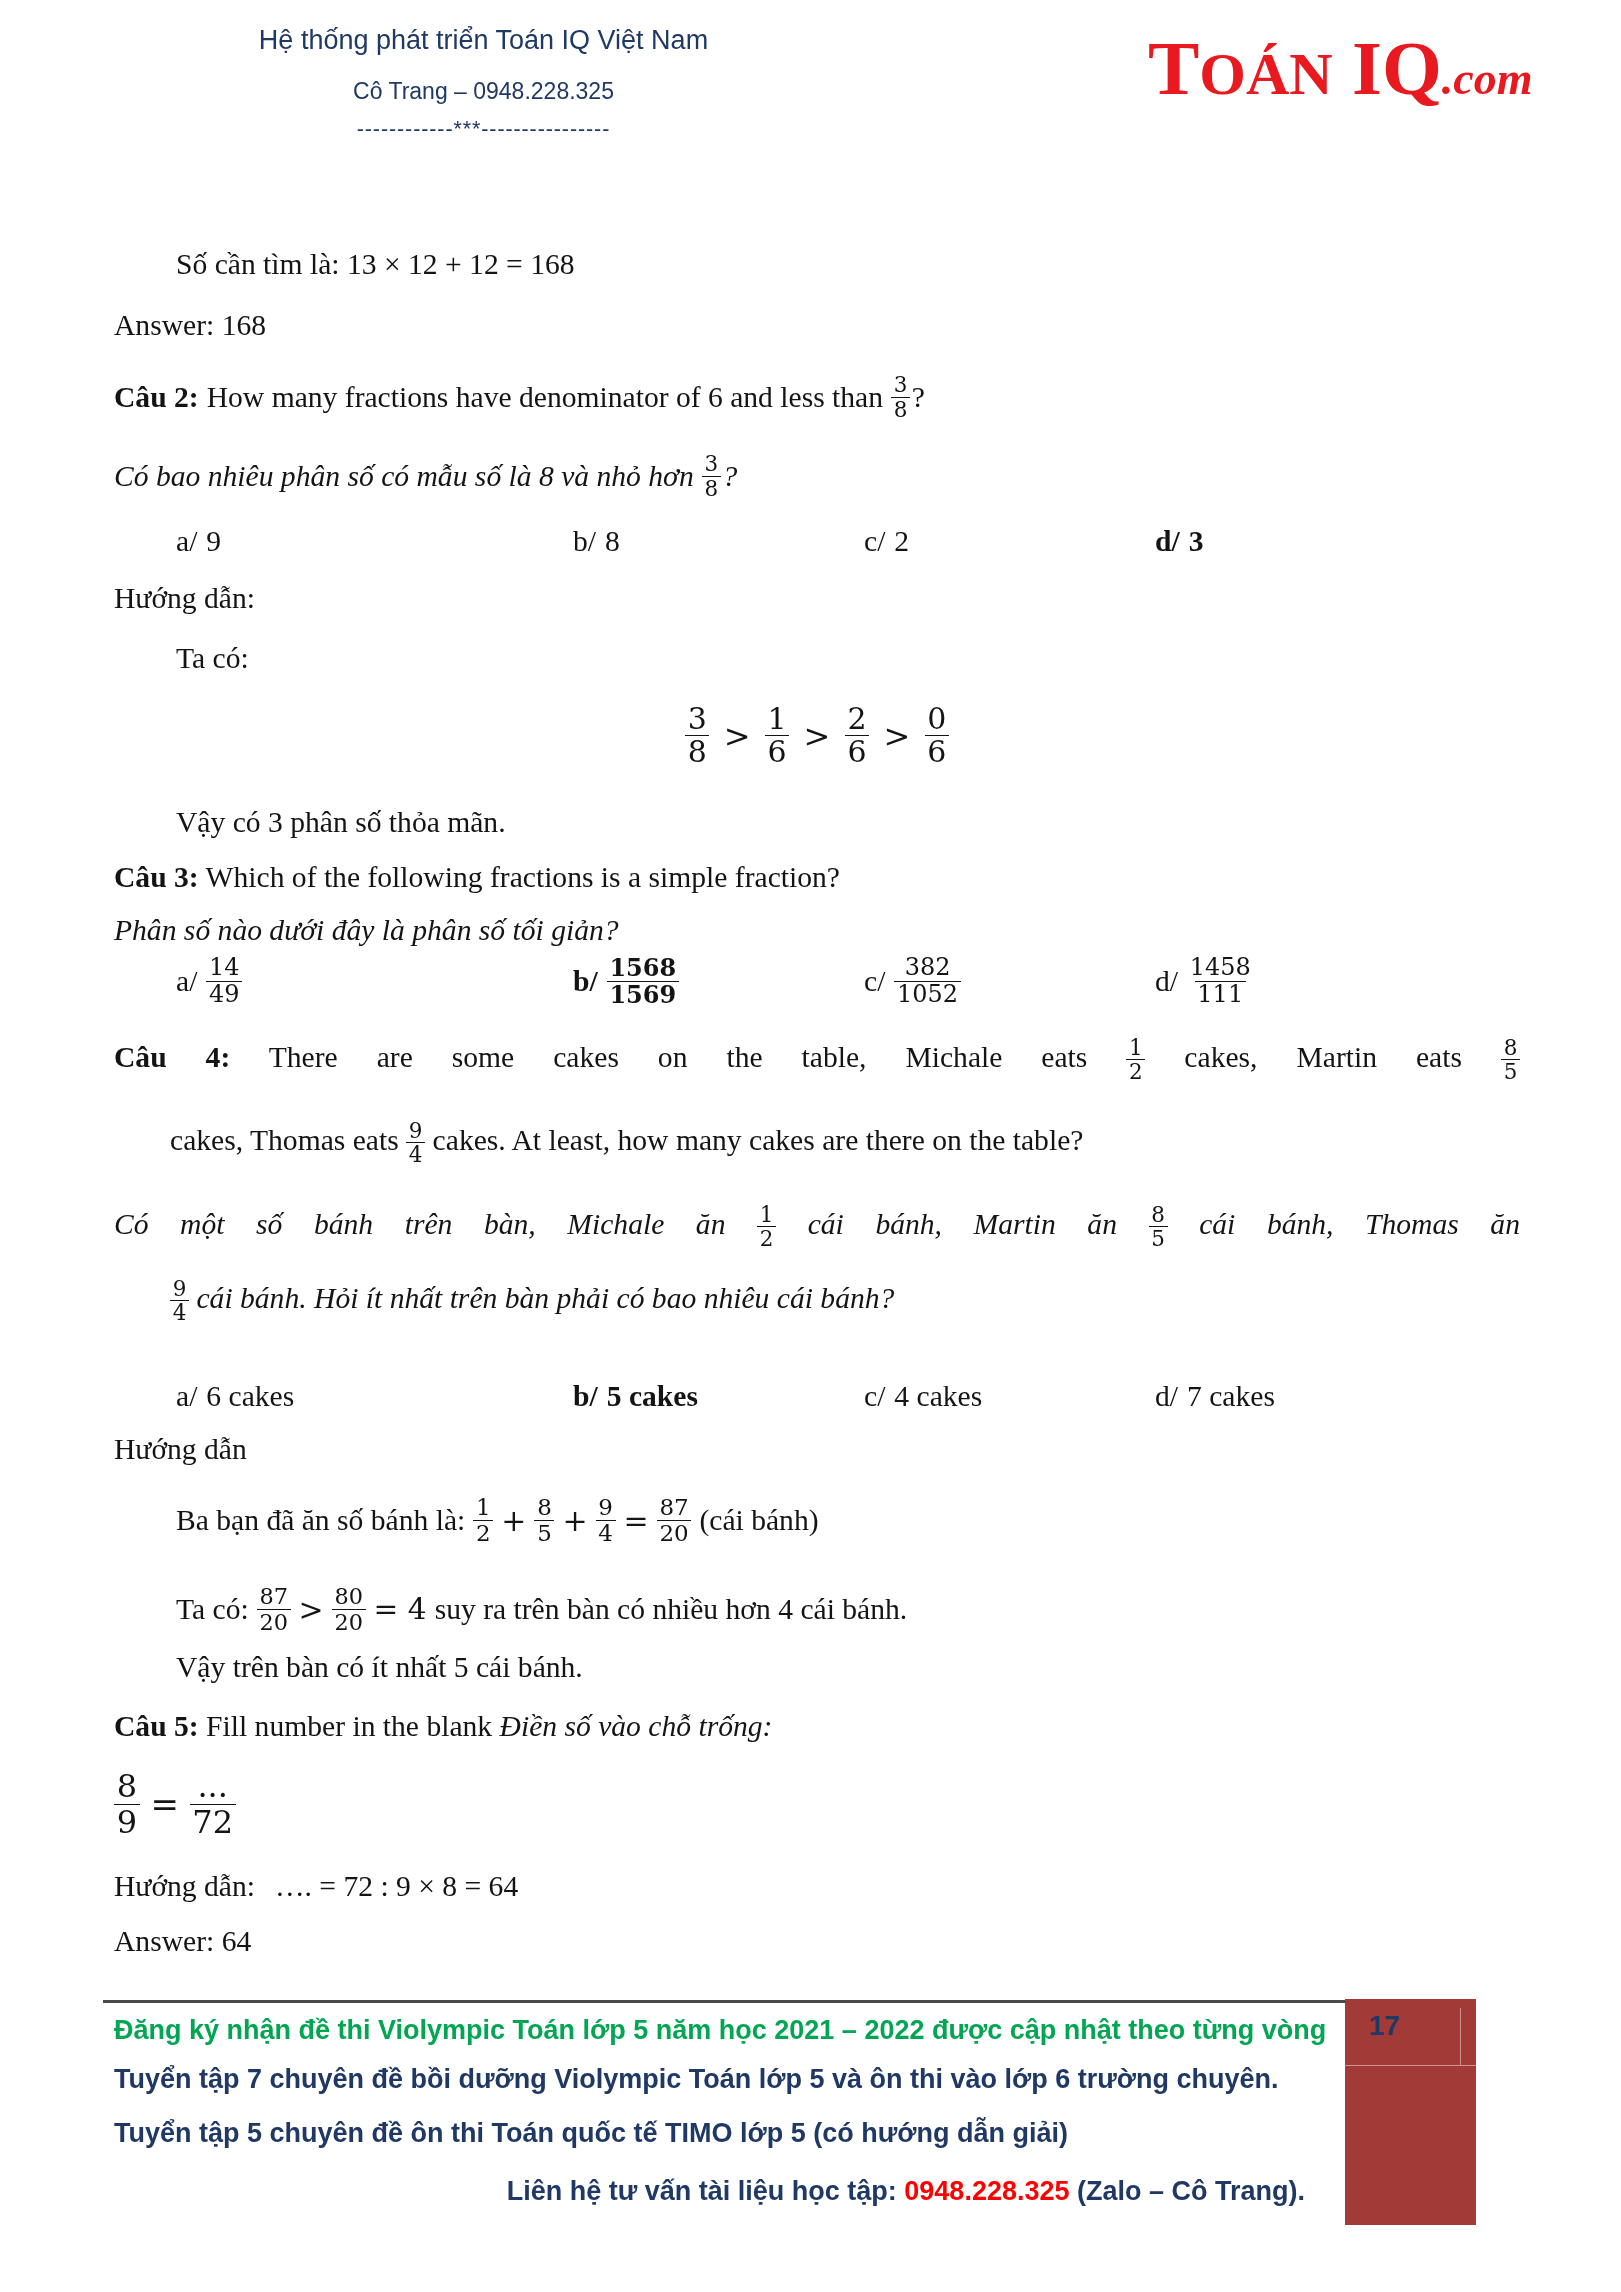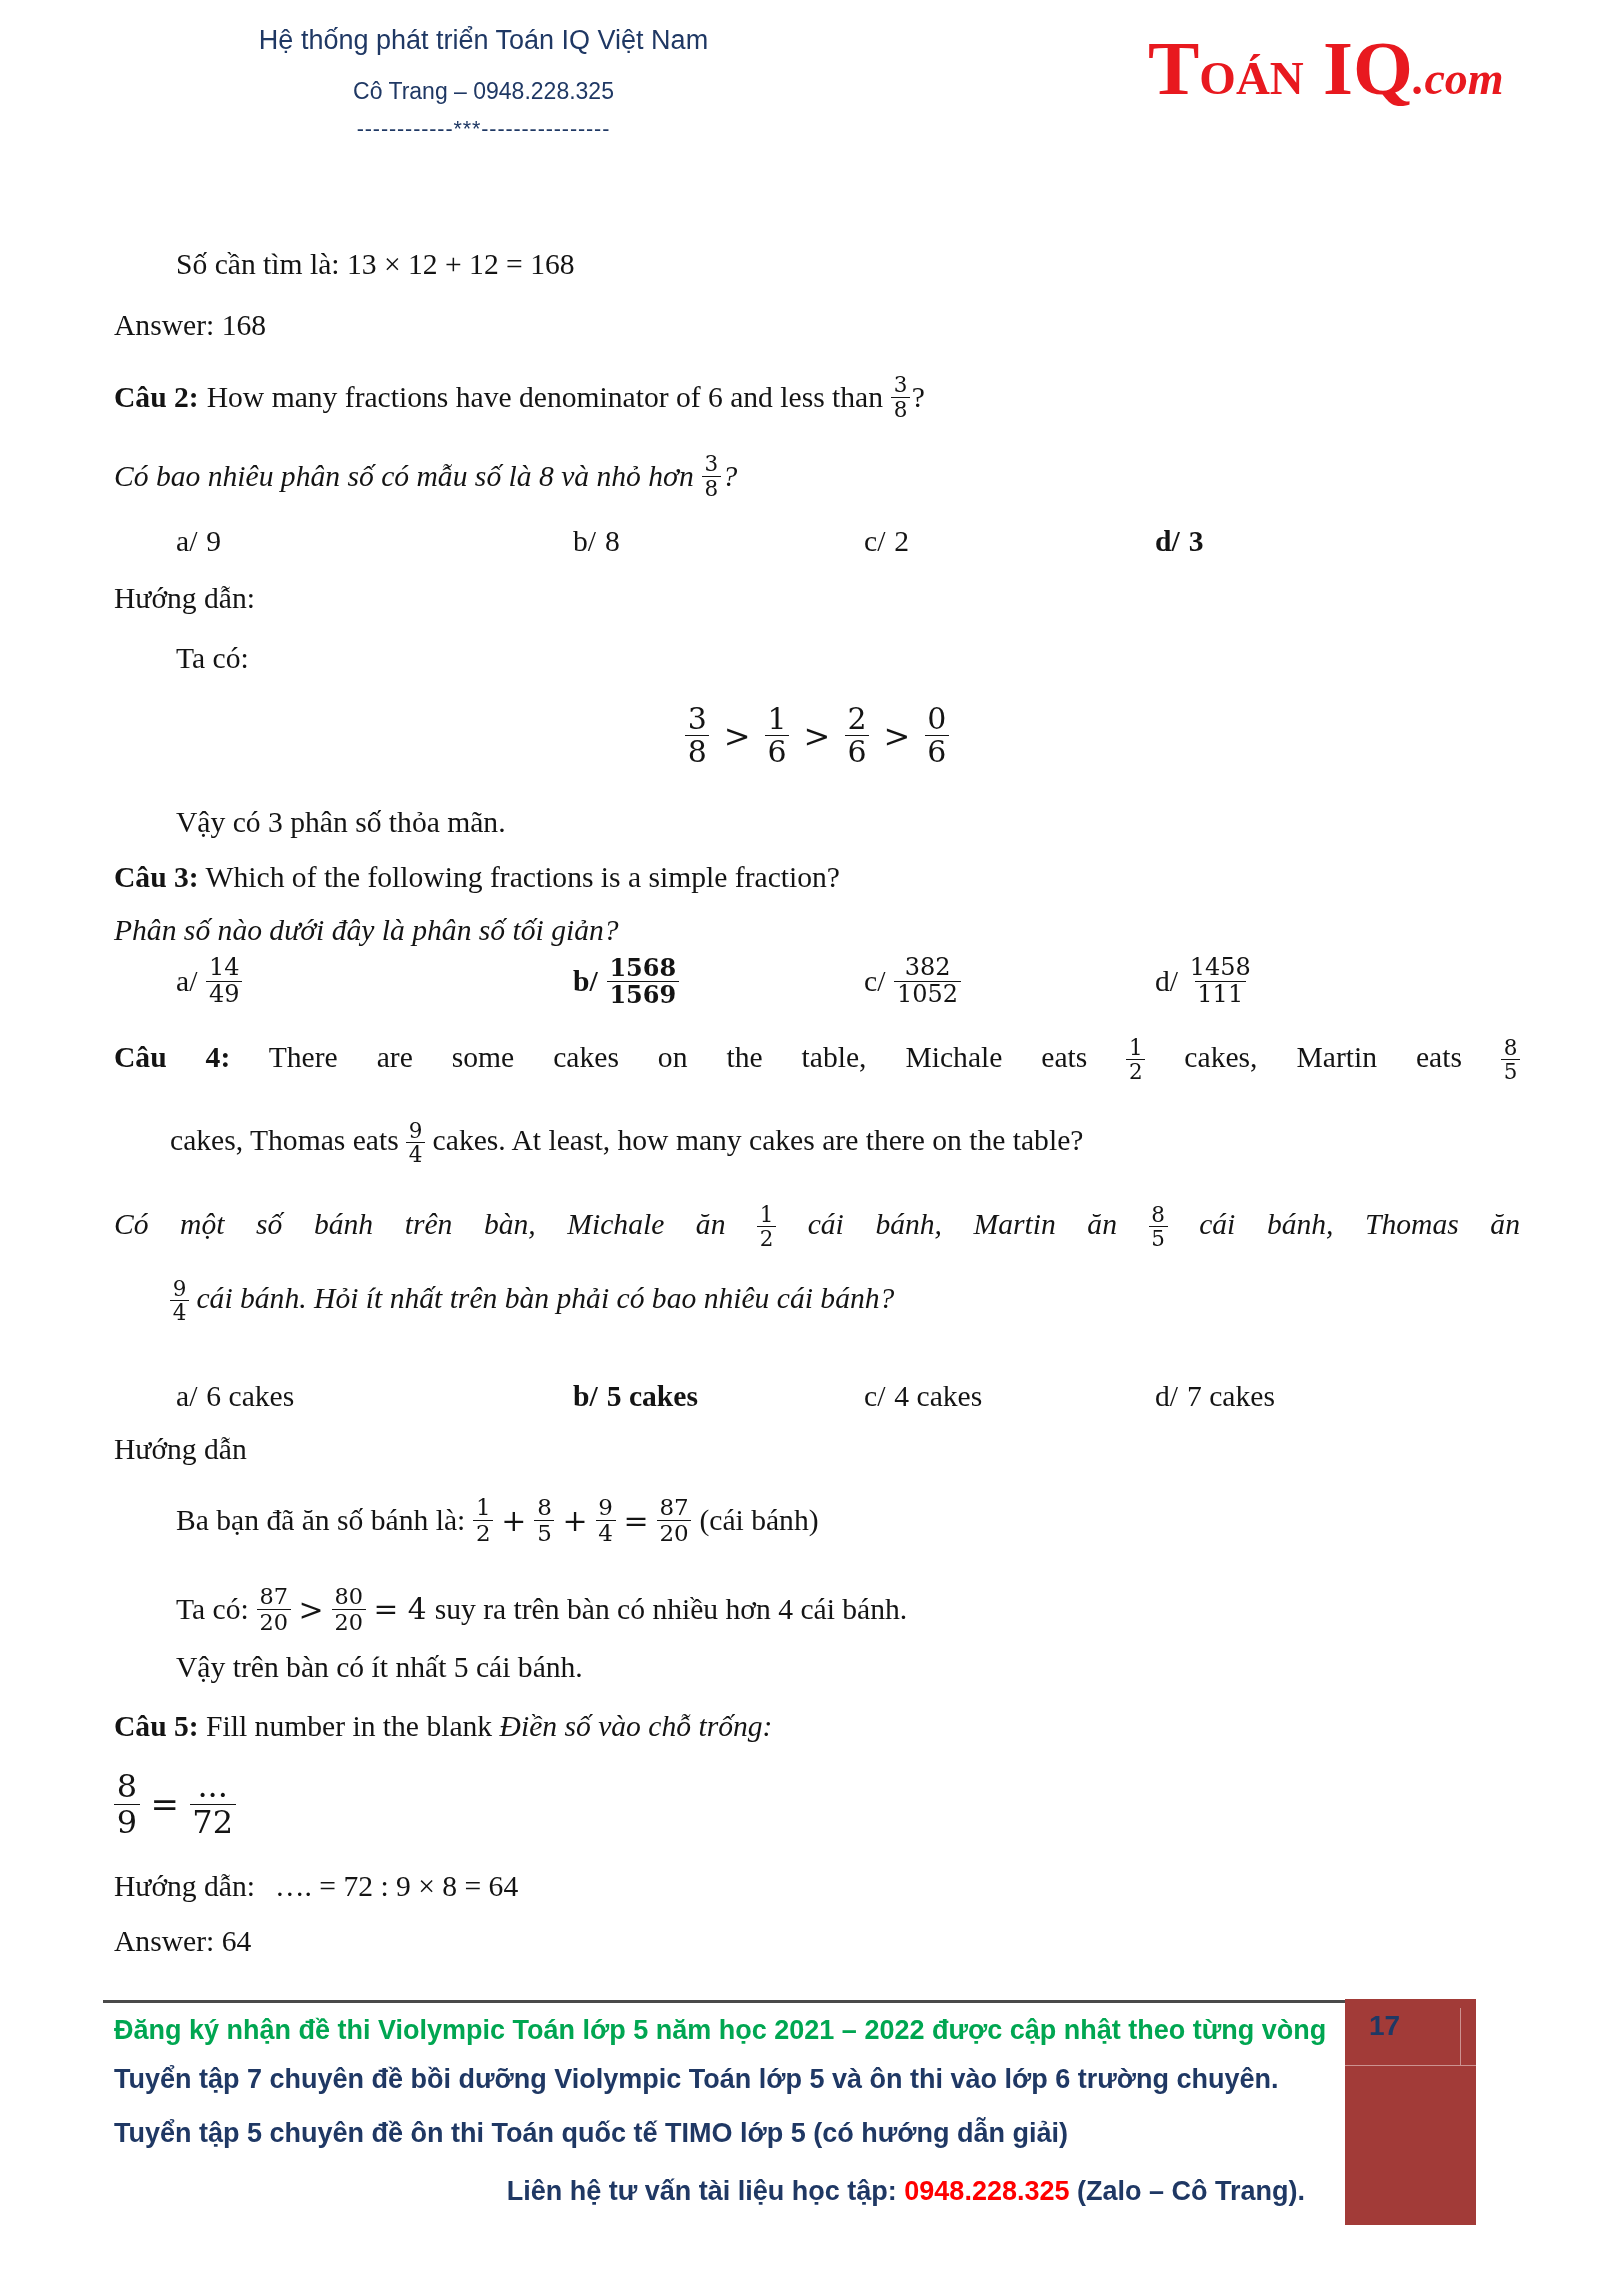--- a/index.html
+++ b/index.html
@@ -34,21 +34,21 @@
   .jrow2{position:absolute;left:124px;width:1406px;font-size:29.6px;margin-left:46px;}
   
   .org{position:absolute;left:206px;top:25px;width:555px;text-align:center;
        color:#1F3864;font-family:"Liberation Sans",sans-serif;}
   .org-l1{font-size:27px;}
   .org-l2{font-size:23px;margin-top:21.5px;}
   .org-l3{font-size:21.5px;margin-top:12.5px;letter-spacing:0.9px;}
   .logo{position:absolute;left:1148px;top:30px;color:#E8191F;font-family:"Liberation Serif",serif;
         font-weight:bold;white-space:nowrap;line-height:1;}
   .logo .lg{font-size:77px;}
-  .logo .md{font-size:47px;}
+  .logo .md{font-size:60px;}
   .logo .sm{font-size:46px;font-style:italic;}
   
   .fdivider{position:absolute;left:103px;top:2000px;width:1245px;height:2.7px;background:#4a4a4a;}
   .pageblock{position:absolute;left:1345px;top:1999px;width:131px;height:226px;background:#A23B38;}
   .pb-vline{position:absolute;left:115px;top:9px;width:0.9px;height:57px;background:rgba(255,255,255,.45);}
   .pb-hline{position:absolute;left:0;top:66px;width:131px;height:0.9px;background:rgba(255,255,255,.45);}
   .pb-num{position:absolute;left:24px;top:10.7px;font-family:"Liberation Sans",sans-serif;
           font-weight:bold;font-size:28px;color:#1F3864;}
   .fline{position:absolute;left:114px;font-family:"Liberation Sans",sans-serif;font-weight:bold;
          font-size:27px;white-space:nowrap;}

